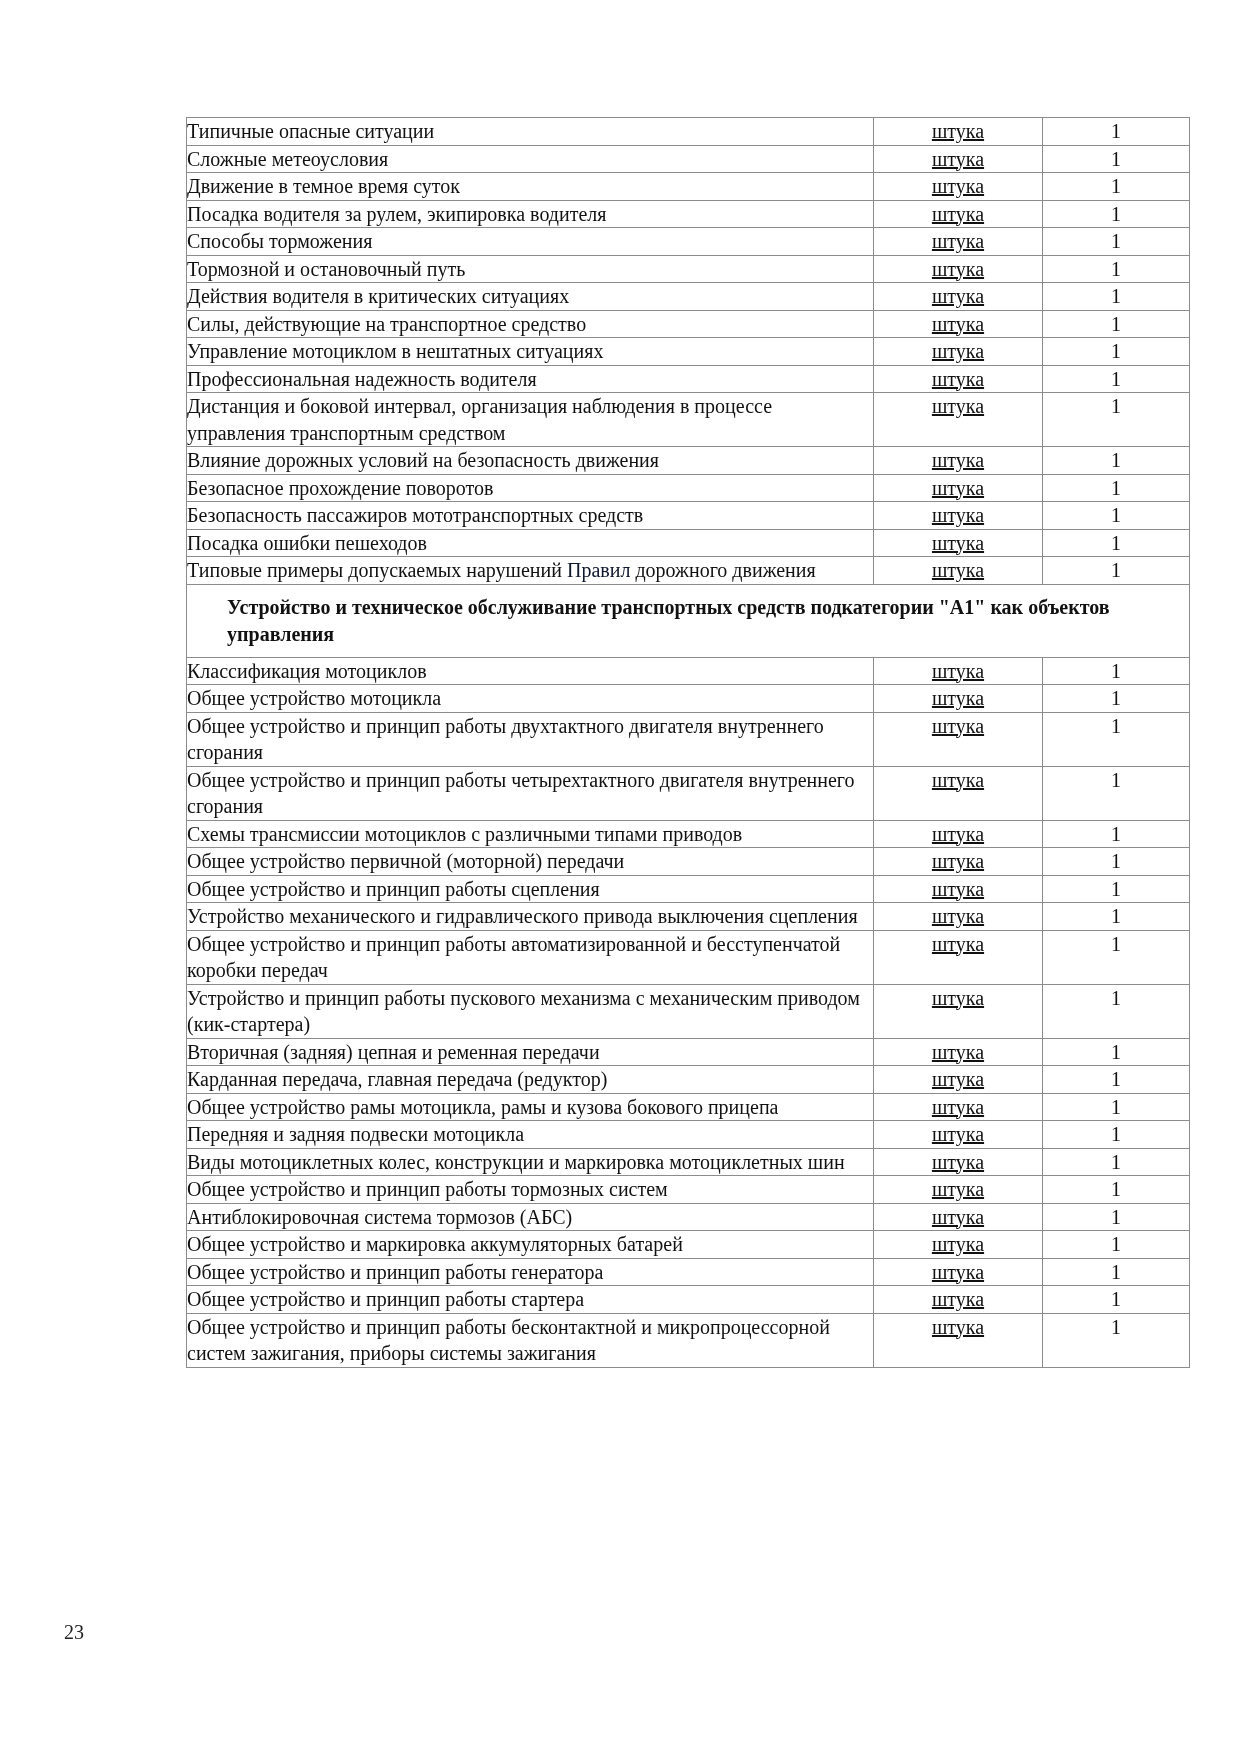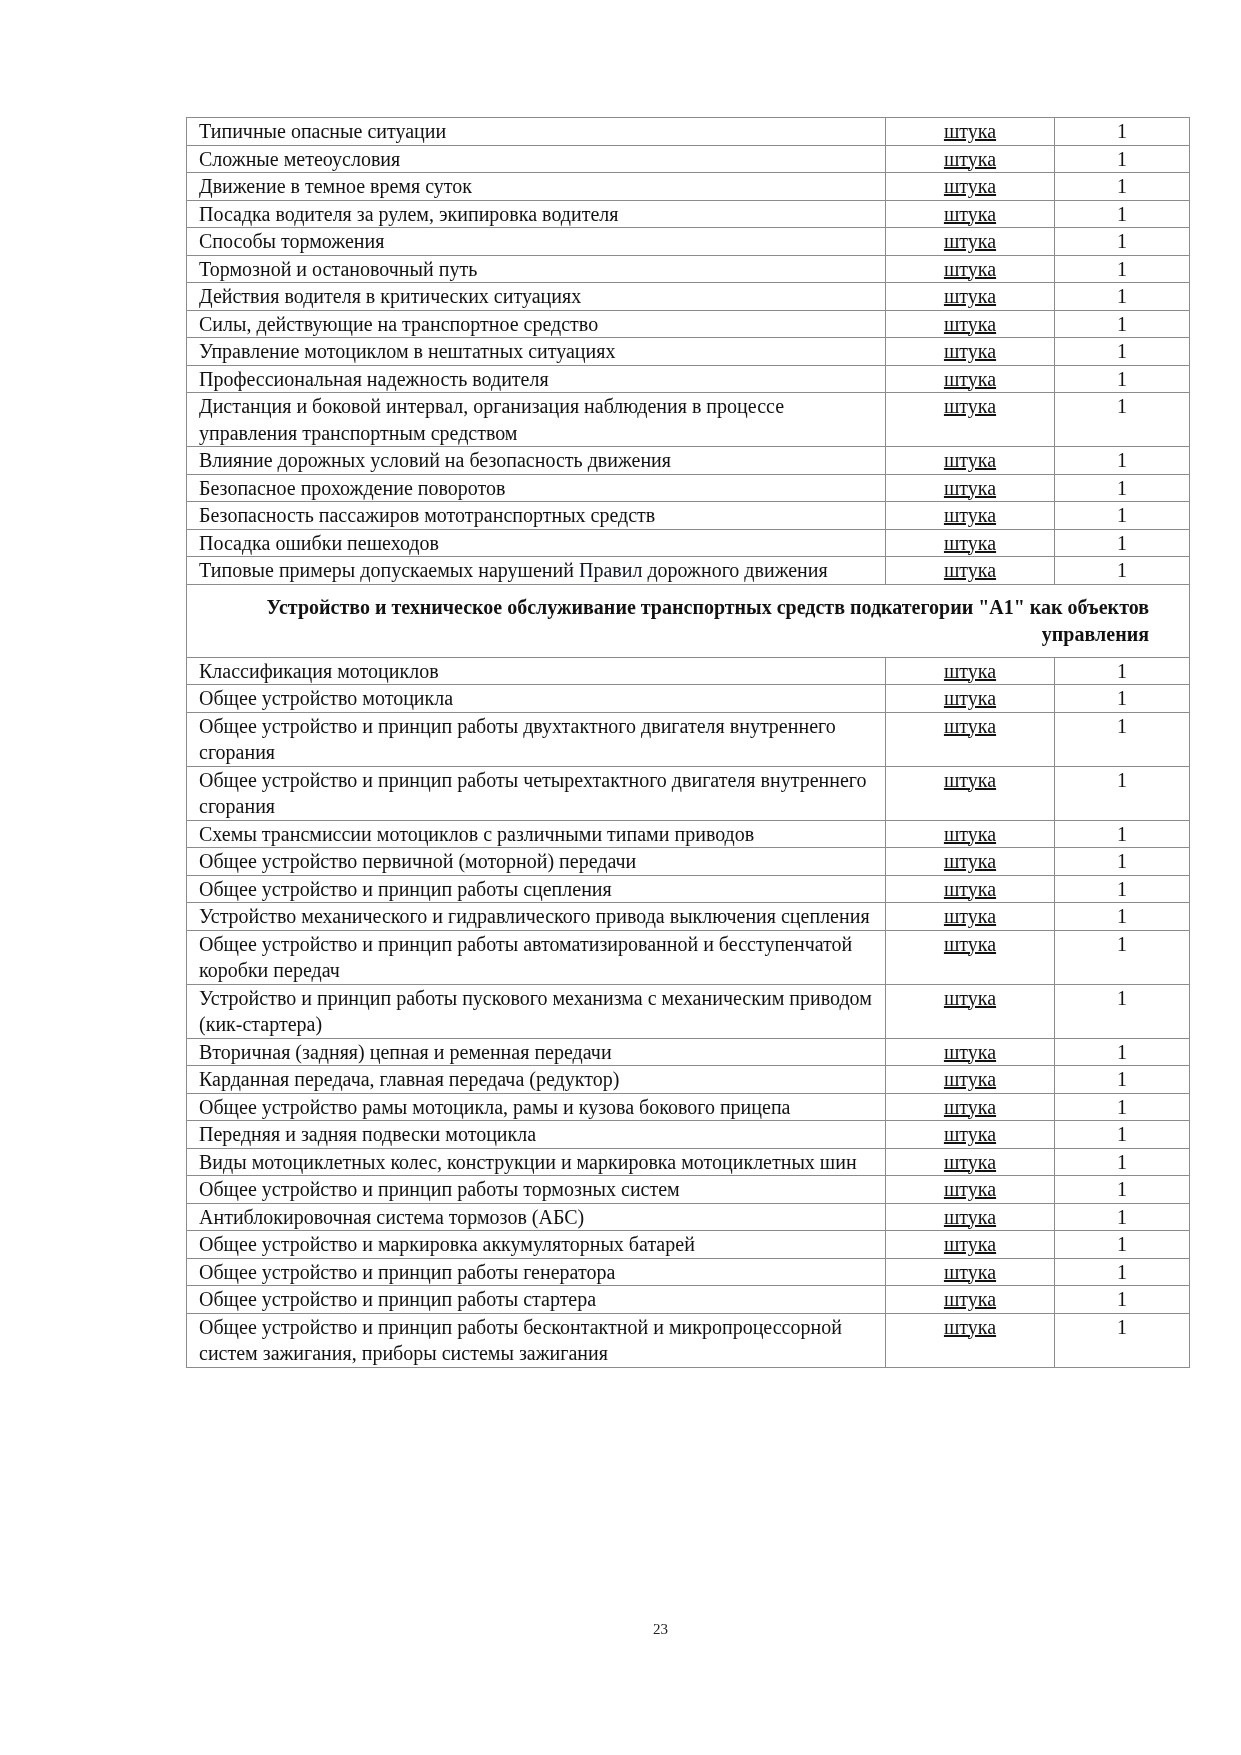--- a/index.html
+++ b/index.html
@@ -1,27 +1,27 @@
 <!DOCTYPE html>
 <html><head>
 <meta charset="utf-8">
 <style>
   html, body { margin: 0; padding: 0; background: #ffffff; }
   body { width: 1241px; height: 1755px; position: relative; overflow: hidden;
          font-family: "Liberation Serif", "DejaVu Serif", serif; color: #111; }
   .page-table { position: absolute; left: 186px; top: 117px; width: 1004px;
                 border-collapse: collapse; table-layout: fixed; font-size: 20px; line-height: 26.5px; }
   .page-table td { border: 1.5px solid #8c8c8c; vertical-align: top; padding: 0; }
-  .page-table td.c1 { width: 680px; padding-left: 12px; padding-right: 6px; }
+  .page-table td.c1 { width: 680px; padding-right: 6px; }
   .page-table td.c2 { width: 168px; text-align: center; text-decoration: underline; }
   .page-table td.c3 { text-align: center; }
-  .page-table td.section { text-align: right; font-weight: bold; padding: 9px 40px 9px 40px; line-height: 27px; }
+  .page-table td.section { text-align: left; font-weight: bold; padding: 9px 40px 9px 40px; line-height: 27px; }
   .link { color: #0f172a; }
-  .page-number { position: absolute; top: 1621px; left: 0; width: 1241px; padding-left: 80px; box-sizing: border-box;
-                 text-align: center; font-size: 15px; color: #222; }
+  .page-number { position: absolute; top: 1621px; left: 0; width: 1241px; padding-left: 64px; box-sizing: border-box;
+                 text-align: left; font-size: 20px; color: #222; }
 </style>
 </head>
 <body>
 
 <table class="page-table">
   <tbody id="tbody-part1">
       <tr>
         <td class="c1">Типичные опасные ситуации</td>
         <td class="c2">штука</td>
         <td class="c3">1</td>

